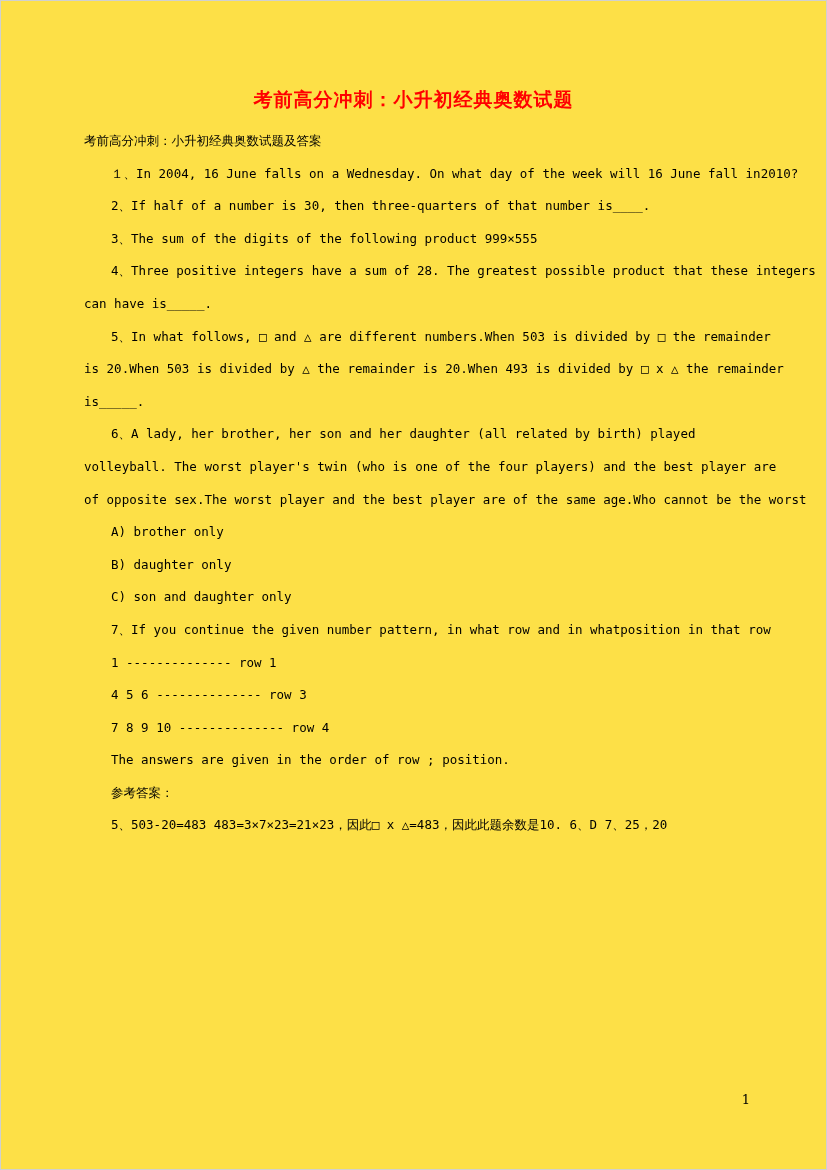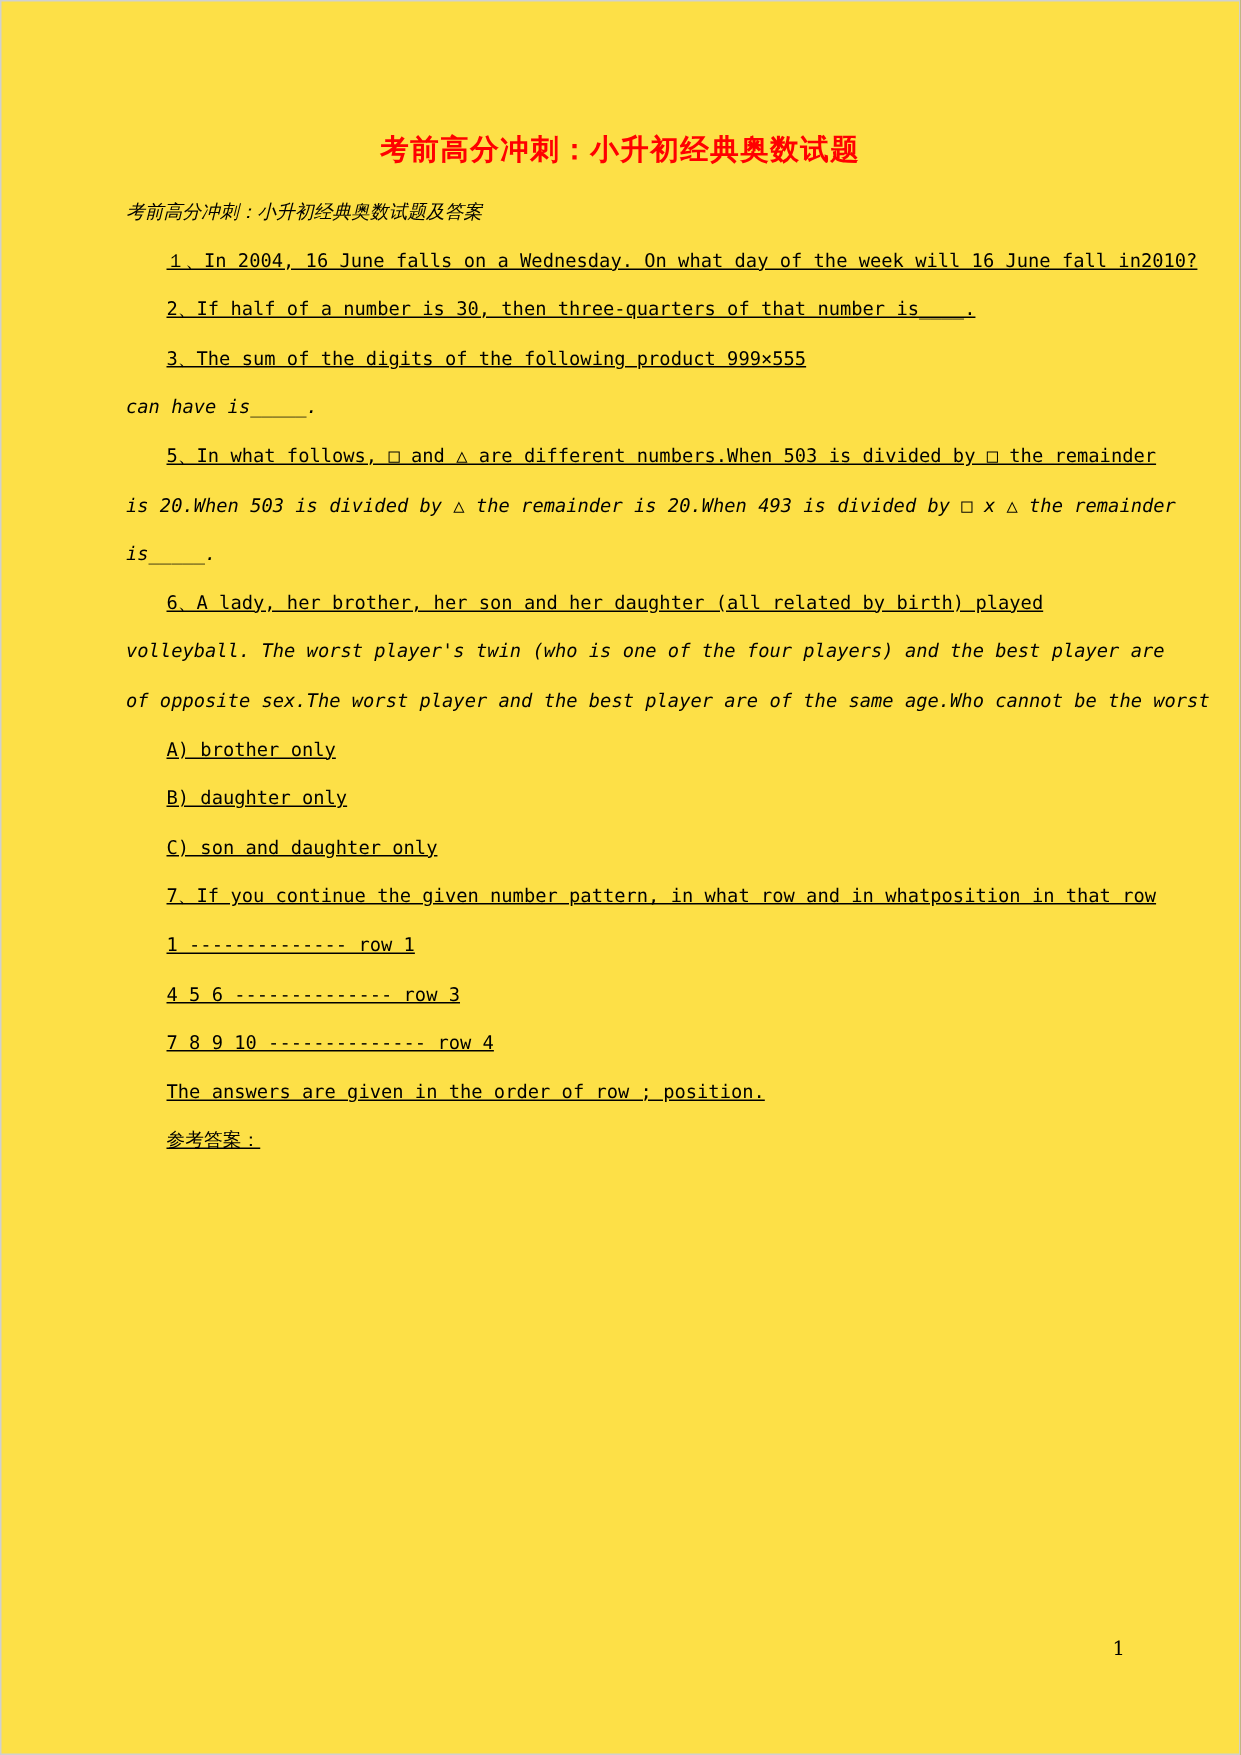--- a/index.html
+++ b/index.html
@@ -26,53 +26,55 @@
     font-family: "DejaVu Sans", "Liberation Sans", sans-serif;
   }
   .doc-body {
     margin: 12px 30px 0 83px;
     font-size: 12.5px;
   }
   .line {
     line-height: 32.6px;
     white-space: pre;
   }
-  .indent-0 { padding-left: 0; font-style: italic; }
-  .indent-1 { padding-left: 27px; text-decoration: underline; }
+  .indent-0 { padding-left: 0; }
+  .indent-1 { padding-left: 27px; }
   .page-number {
     position: absolute;
     right: 76px;
     bottom: 62px;
     font-size: 13px;
     font-family: "DejaVu Serif", "Liberation Serif", serif;
   }
 </style>
 </head>
 <body>
 
 <div class="page">
   <h1 class="doc-title">考前高分冲刺：小升初经典奥数试题</h1>
 
   <div class="doc-body" id="doc-body">
       <div class="line indent-0">考前高分冲刺：小升初经典奥数试题及答案</div>
       <div class="line indent-1">１、In 2004, 16 June falls on a Wednesday. On what day of the week will 16 June fall in2010?</div>
       <div class="line indent-1">2、If half of a number is 30, then three-quarters of that number is____.</div>
       <div class="line indent-1">3、The sum of the digits of the following product 999×555</div>
+      <div class="line indent-1">4、Three positive integers have a sum of 28. The greatest possible product that these integers</div>
       <div class="line indent-0">can have is_____.</div>
       <div class="line indent-1">5、In what follows, □ and △ are different numbers.When 503 is divided by □ the remainder</div>
       <div class="line indent-0">is 20.When 503 is divided by △ the remainder is 20.When 493 is divided by □ x △ the remainder</div>
       <div class="line indent-0">is_____.</div>
       <div class="line indent-1">6、A lady, her brother, her son and her daughter (all related by birth) played</div>
       <div class="line indent-0">volleyball. The worst player's twin (who is one of the four players) and the best player are</div>
       <div class="line indent-0">of opposite sex.The worst player and the best player are of the same age.Who cannot be the worst</div>
       <div class="line indent-1">A) brother only</div>
       <div class="line indent-1">B) daughter only</div>
       <div class="line indent-1">C) son and daughter only</div>
       <div class="line indent-1">7、If you continue the given number pattern, in what row and in whatposition in that row</div>
       <div class="line indent-1">1 -------------- row 1</div>
       <div class="line indent-1">4 5 6 -------------- row 3</div>
       <div class="line indent-1">7 8 9 10 -------------- row 4</div>
       <div class="line indent-1">The answers are given in the order of row ; position.</div>
       <div class="line indent-1">参考答案：</div>
+      <div class="line indent-1">5、503-20=483 483=3×7×23=21×23，因此□ x △=483，因此此题余数是10. 6、D 7、25，20</div>
     </div>
 
   <div class="page-number">1</div>
 </div>
 
 </body></html>

